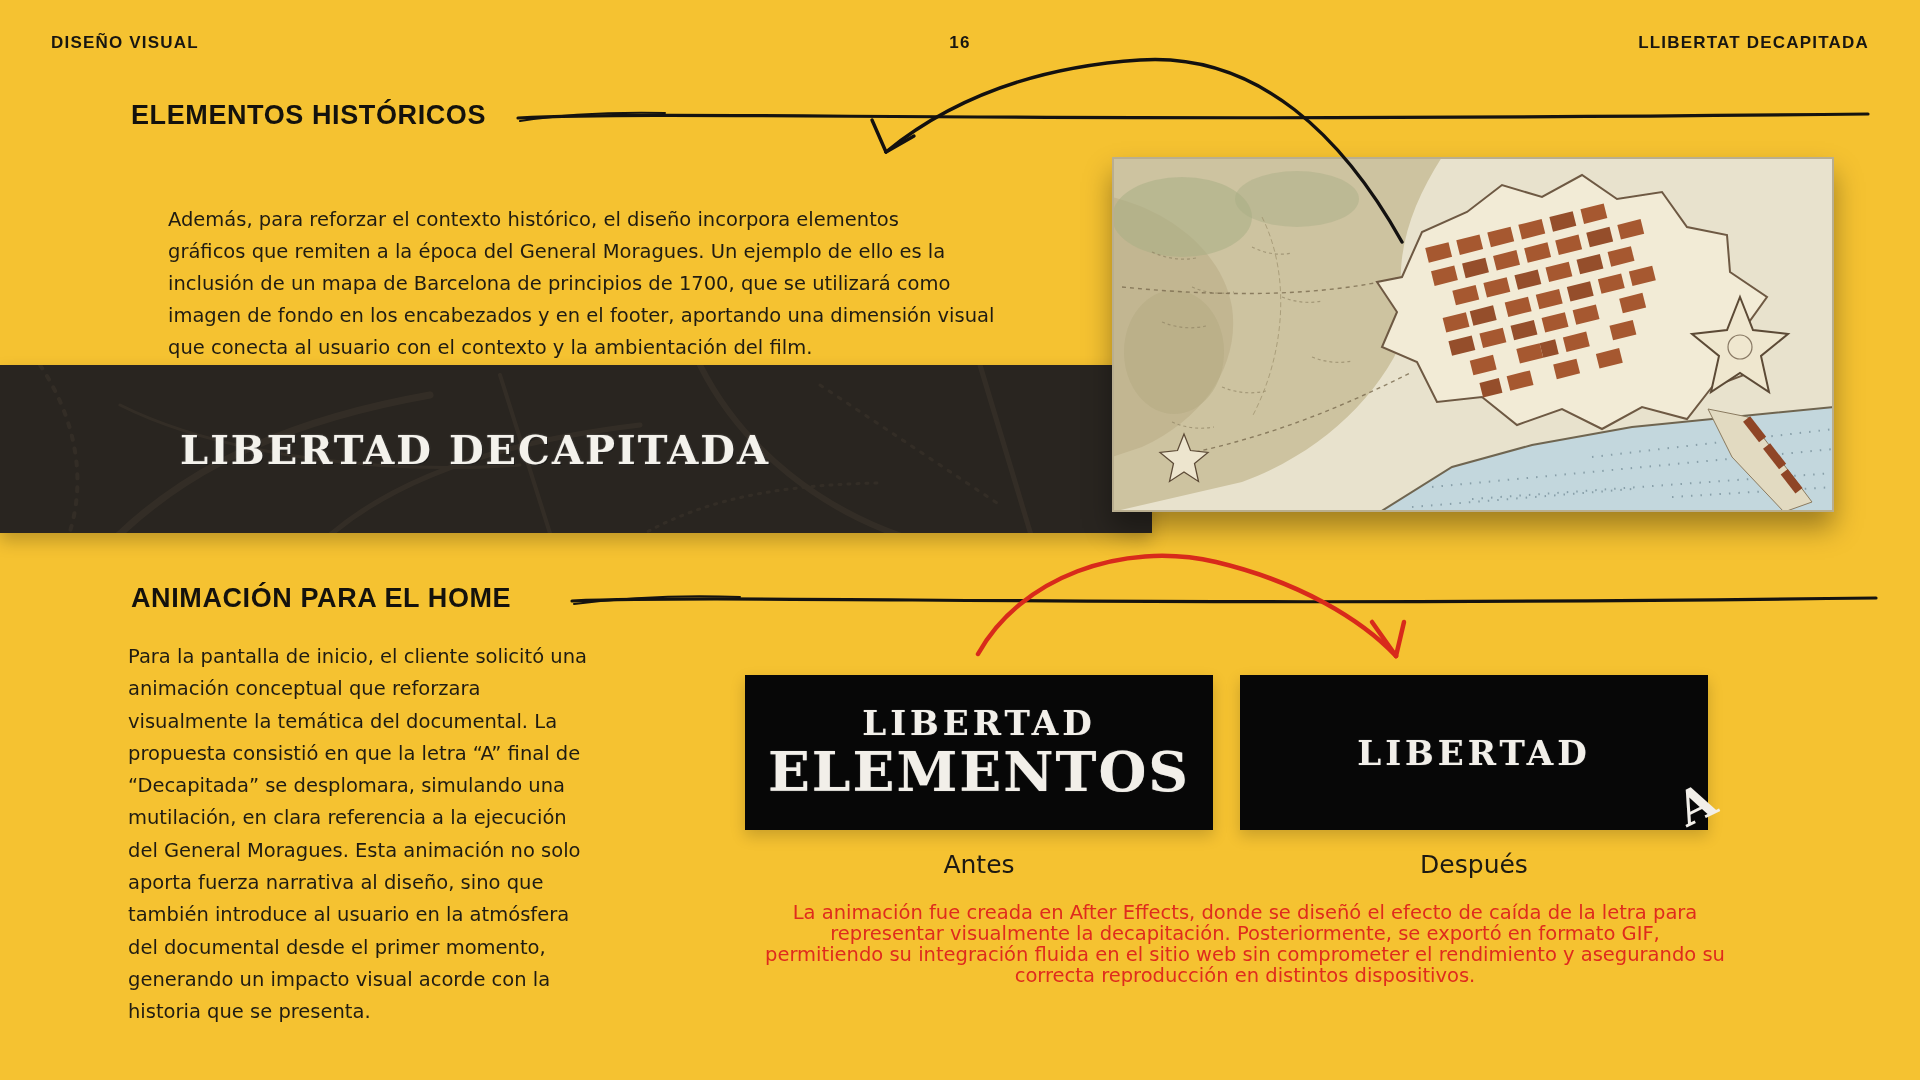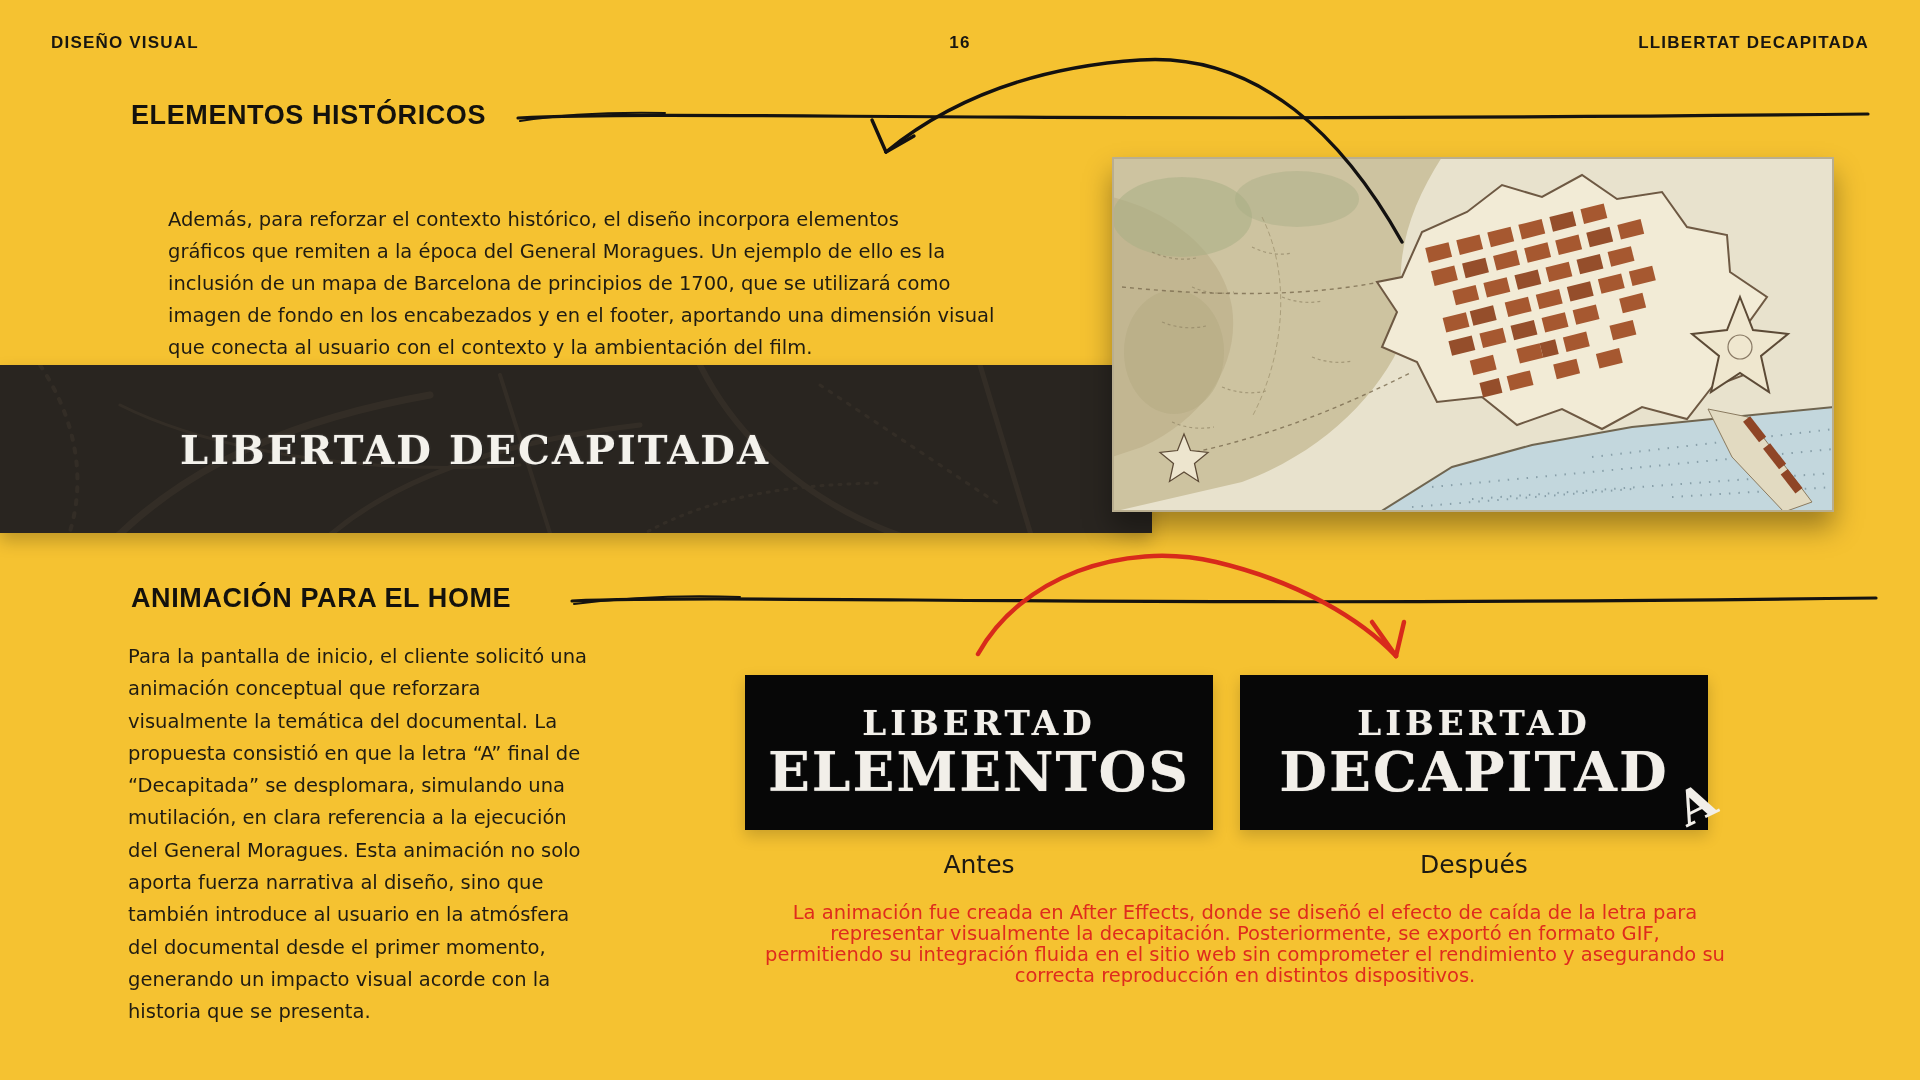--- a/index.html
+++ b/index.html
@@ -203,21 +203,20 @@
 del documental desde el primer momento,
 generando un impacto visual acorde con la
 historia que se presenta.</div>
 
   <div class="logo-box box-antes">
     <span class="logo-l1">LIBERTAD</span>
     <span class="logo-l2">ELEMENTOS</span>
   </div>
   <div class="logo-box box-despues">
     <span class="logo-l1">LIBERTAD</span>
-    <span class="logo-l2">DECAPITAD</span>
     <span class="fallen-a">A</span>
   </div>
   <div class="hand box-label label-antes">Antes</div>
   <div class="hand box-label label-despues">Después</div>
 
   <div class="hand note">La animación fue creada en After Effects, donde se diseñó el efecto de caída de la letra para
 representar visualmente la decapitación. Posteriormente, se exportó en formato GIF,
 permitiendo su integración fluida en el sitio web sin comprometer el rendimiento y asegurando su
 correcta reproducción en distintos dispositivos.</div>
 

